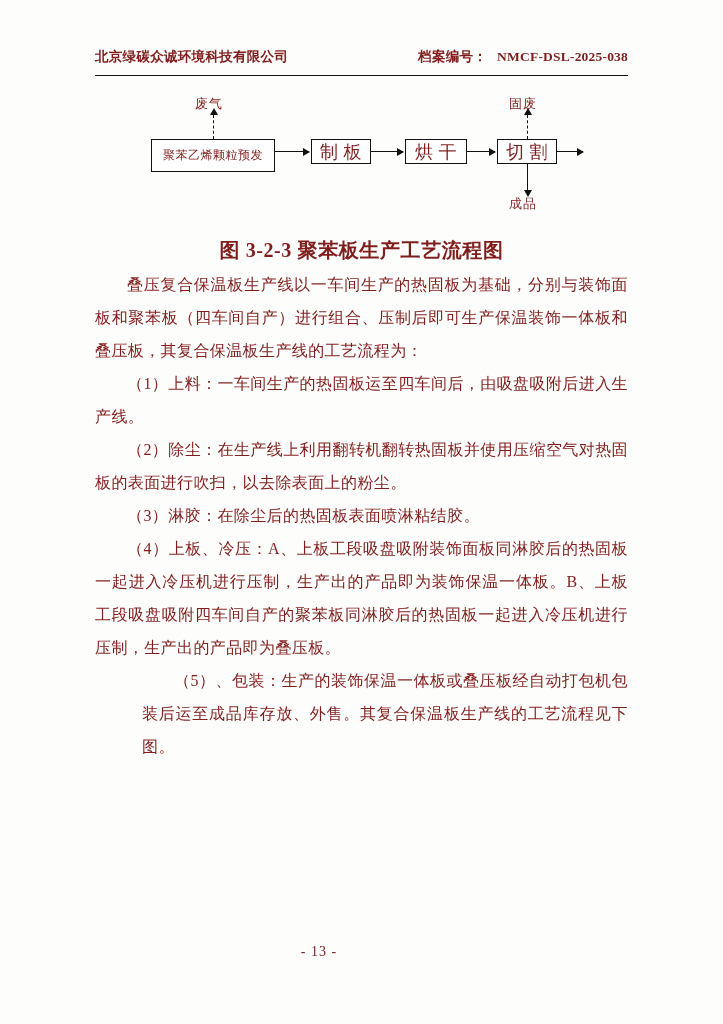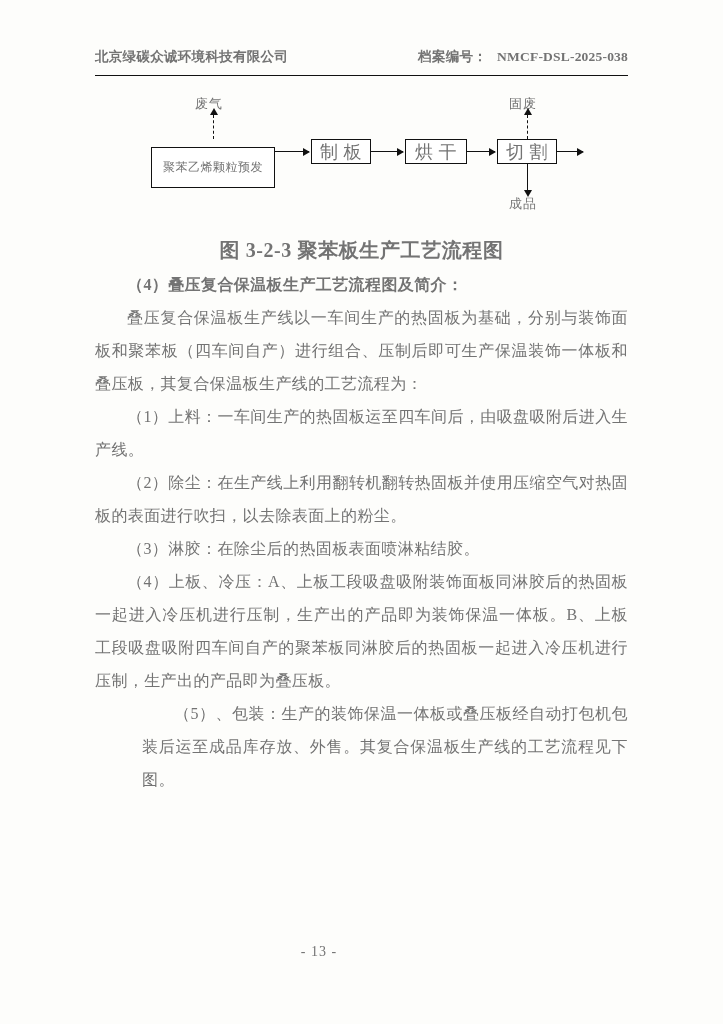--- a/index.html
+++ b/index.html
@@ -6,21 +6,21 @@
     margin: 0;
     padding: 0;
     background: #ffffff;
   }
   .page {
     position: relative;
     width: 723px;
     height: 1024px;
     background: #fdfdfb;
     font-family: "Liberation Serif", "DejaVu Serif", serif;
-    color: #737373;
+    color: #7f1d1d;
     overflow: hidden;
   }
 
   
   .header {
     position: absolute;
     left: 95px;
     top: 48px;
     width: 533px;
     display: flex;
@@ -69,21 +69,21 @@
     background: #fff;
     font-size: 18px;
     font-family: "Liberation Serif", "DejaVu Serif", serif;
     display: flex;
     align-items: center;
     justify-content: center;
     white-space: nowrap;
     box-sizing: border-box;
     letter-spacing: 0.5px;
   }
-  .node-n1 { left: 56px;  top: 52px; width: 124px; height: 41px; font-size: 12px; }
+  .node-n1 { left: 56px;  top: 44px; width: 124px; height: 33px; font-size: 12px; }
   .node-n2 { left: 216px; top: 44px; width: 60px;  height: 25px; }
   .node-n3 { left: 310px; top: 44px; width: 62px;  height: 25px; }
   .node-n4 { left: 402px; top: 44px; width: 60px;  height: 25px; }
 
   .arrow-h {
     position: absolute;
     height: 0;
     border-top: 1.2px solid #111;
     top: 56px;
   }
@@ -214,21 +214,20 @@
     <div class="arrow-h ah2"></div>
     <div class="node node-n3">烘 干</div>
     <div class="arrow-h ah3"></div>
     <div class="node node-n4">切 割</div>
     <div class="arrow-h ah4"></div>
   </div>
 
   <div class="caption">图 3-2-3 聚苯板生产工艺流程图</div>
 
   <div class="content">
-    <p class="bold">（4）叠压复合保温板生产工艺流程图及简介：</p>
     <p>叠压复合保温板生产线以一车间生产的热固板为基础，分别与装饰面板和聚苯板（四车间自产）进行组合、压制后即可生产保温装饰一体板和叠压板，其复合保温板生产线的工艺流程为：</p>
     <p>（1）上料：一车间生产的热固板运至四车间后，由吸盘吸附后进入生产线。</p>
     <p>（2）除尘：在生产线上利用翻转机翻转热固板并使用压缩空气对热固板的表面进行吹扫，以去除表面上的粉尘。</p>
     <p>（3）淋胶：在除尘后的热固板表面喷淋粘结胶。</p>
     <p>（4）上板、冷压：A、上板工段吸盘吸附装饰面板同淋胶后的热固板一起进入冷压机进行压制，生产出的产品即为装饰保温一体板。B、上板工段吸盘吸附四车间自产的聚苯板同淋胶后的热固板一起进入冷压机进行压制，生产出的产品即为叠压板。</p>
     <p class="nopad">（5）、包装：生产的装饰保温一体板或叠压板经自动打包机包装后运至成品库存放、外售。其复合保温板生产线的工艺流程见下图。</p>
   </div>
 
   <div class="page-number">- 13 -</div>
 

